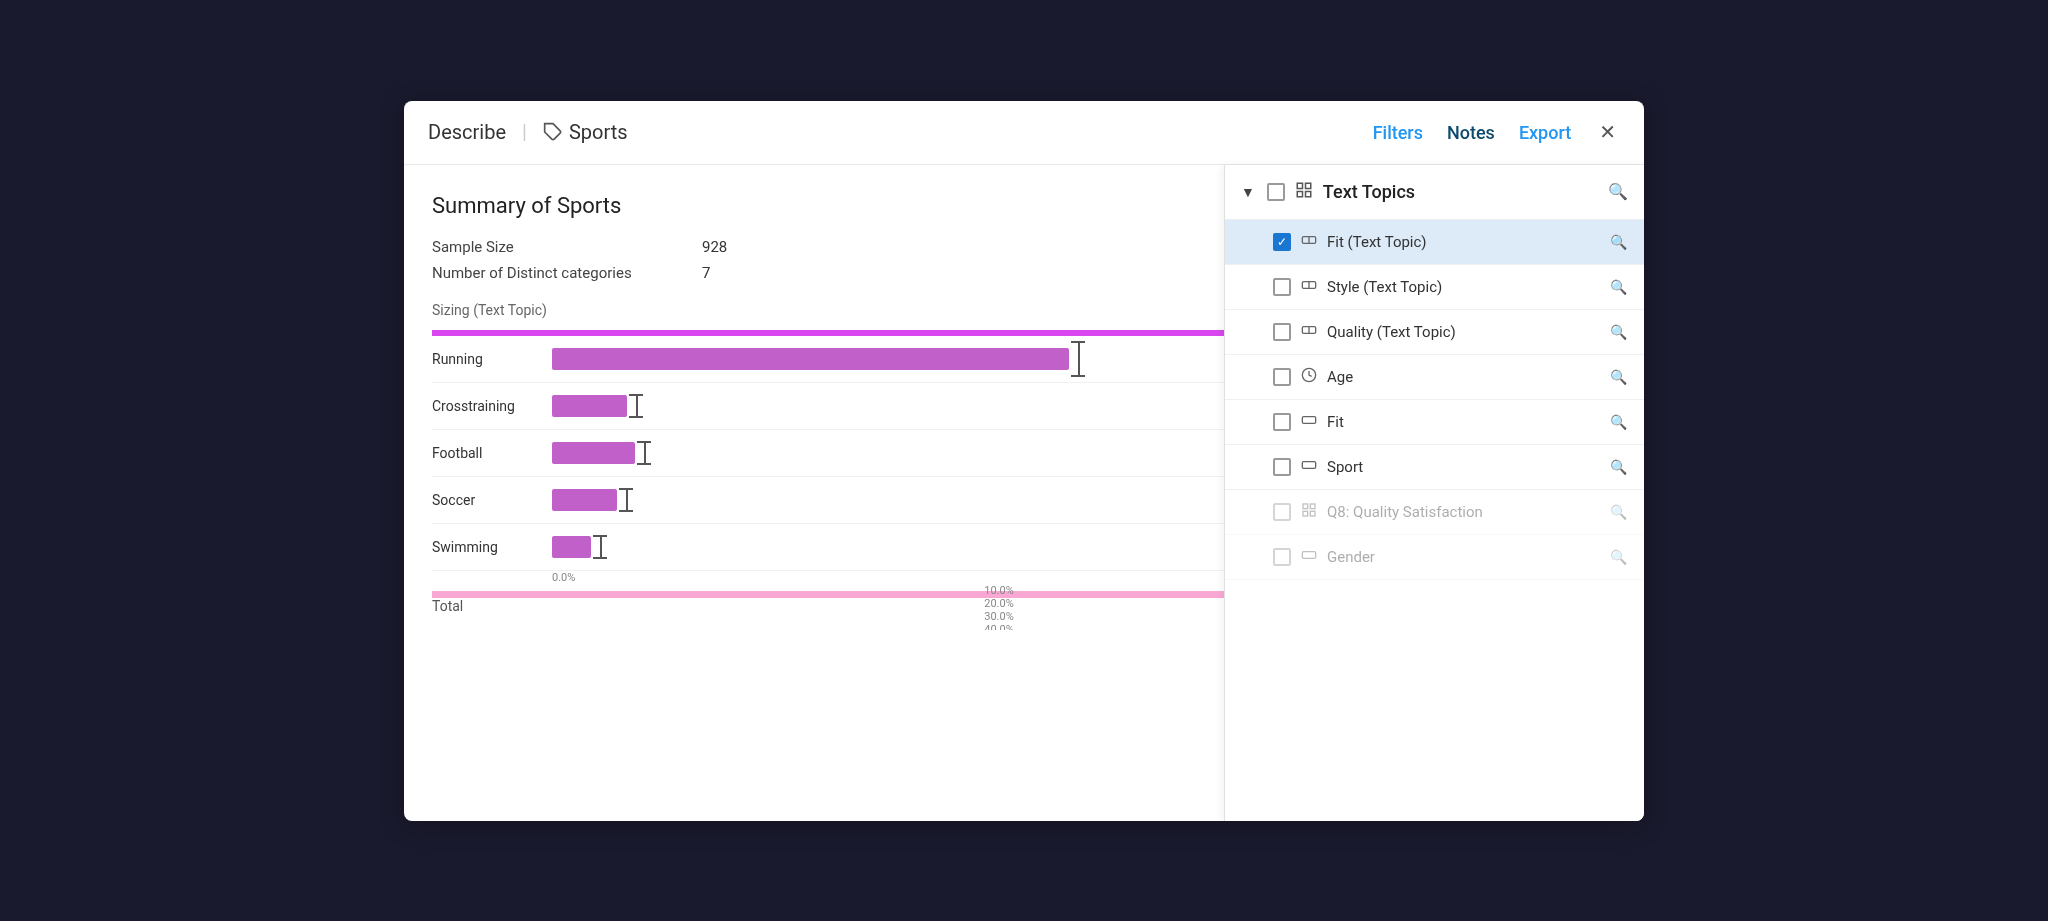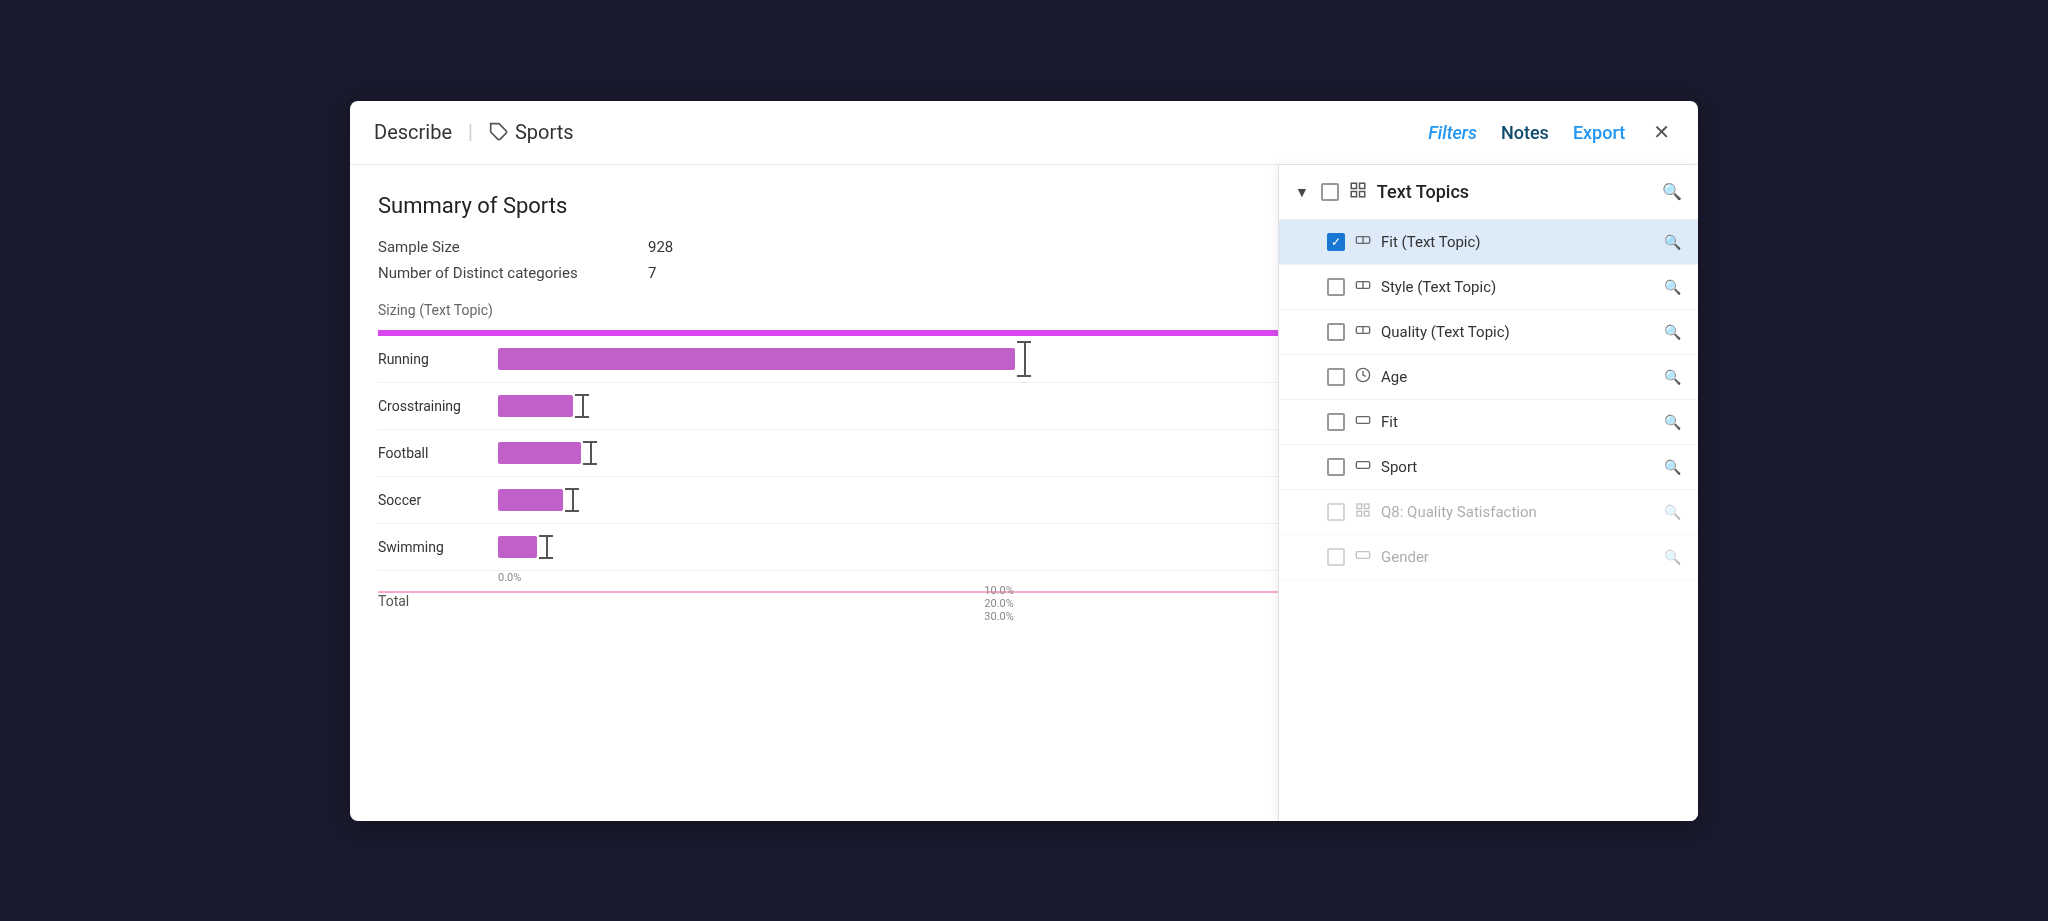--- a/index.html
+++ b/index.html
@@ -8,21 +8,21 @@
       background: #1a1a2e;
       display: flex;
       align-items: center;
       justify-content: center;
       min-height: 100vh;
       padding: 20px;
     }
     .main-window {
       background: #fff;
       border-radius: 8px;
-      width: 1348px;
+      width: 1240px;
       min-height: 720px;
       position: relative;
       box-shadow: 0 4px 24px rgba(0,0,0,0.3);
       overflow: hidden;
     }
     
     .header {
       display: flex;
       align-items: center;
       padding: 0 24px;
@@ -59,21 +59,21 @@
       display: flex;
       align-items: center;
       gap: 24px;
     }
     .header-link {
       font-size: 18px;
       font-weight: 500;
       cursor: pointer;
       text-decoration: none;
     }
-    .filters-link { color: #2196F3; font-style: italic; }
+    .filters-link { color: #2196F3; }
     .notes-link { color: #0c4a6e; }
     .export-link { color: #2196F3; }
     .close-btn {
       background: none;
       border: none;
       font-size: 20px;
       color: #555;
       cursor: pointer;
       padding: 4px;
     }
@@ -167,21 +167,21 @@
     .row-pct {
       width: 90px;
       text-align: right;
       font-size: 14px;
       color: #333;
     }
     
     .total-row {
       display: flex;
       align-items: flex-start;
-      border-top: 2px solid #f9a8d4;
+      border-top: 7px solid #f9a8d4;
     }
     .total-label {
       width: 120px;
       font-size: 14px;
       color: #555;
     }
     .total-bar-area {
       flex: 1;
     }
     .total-count {

